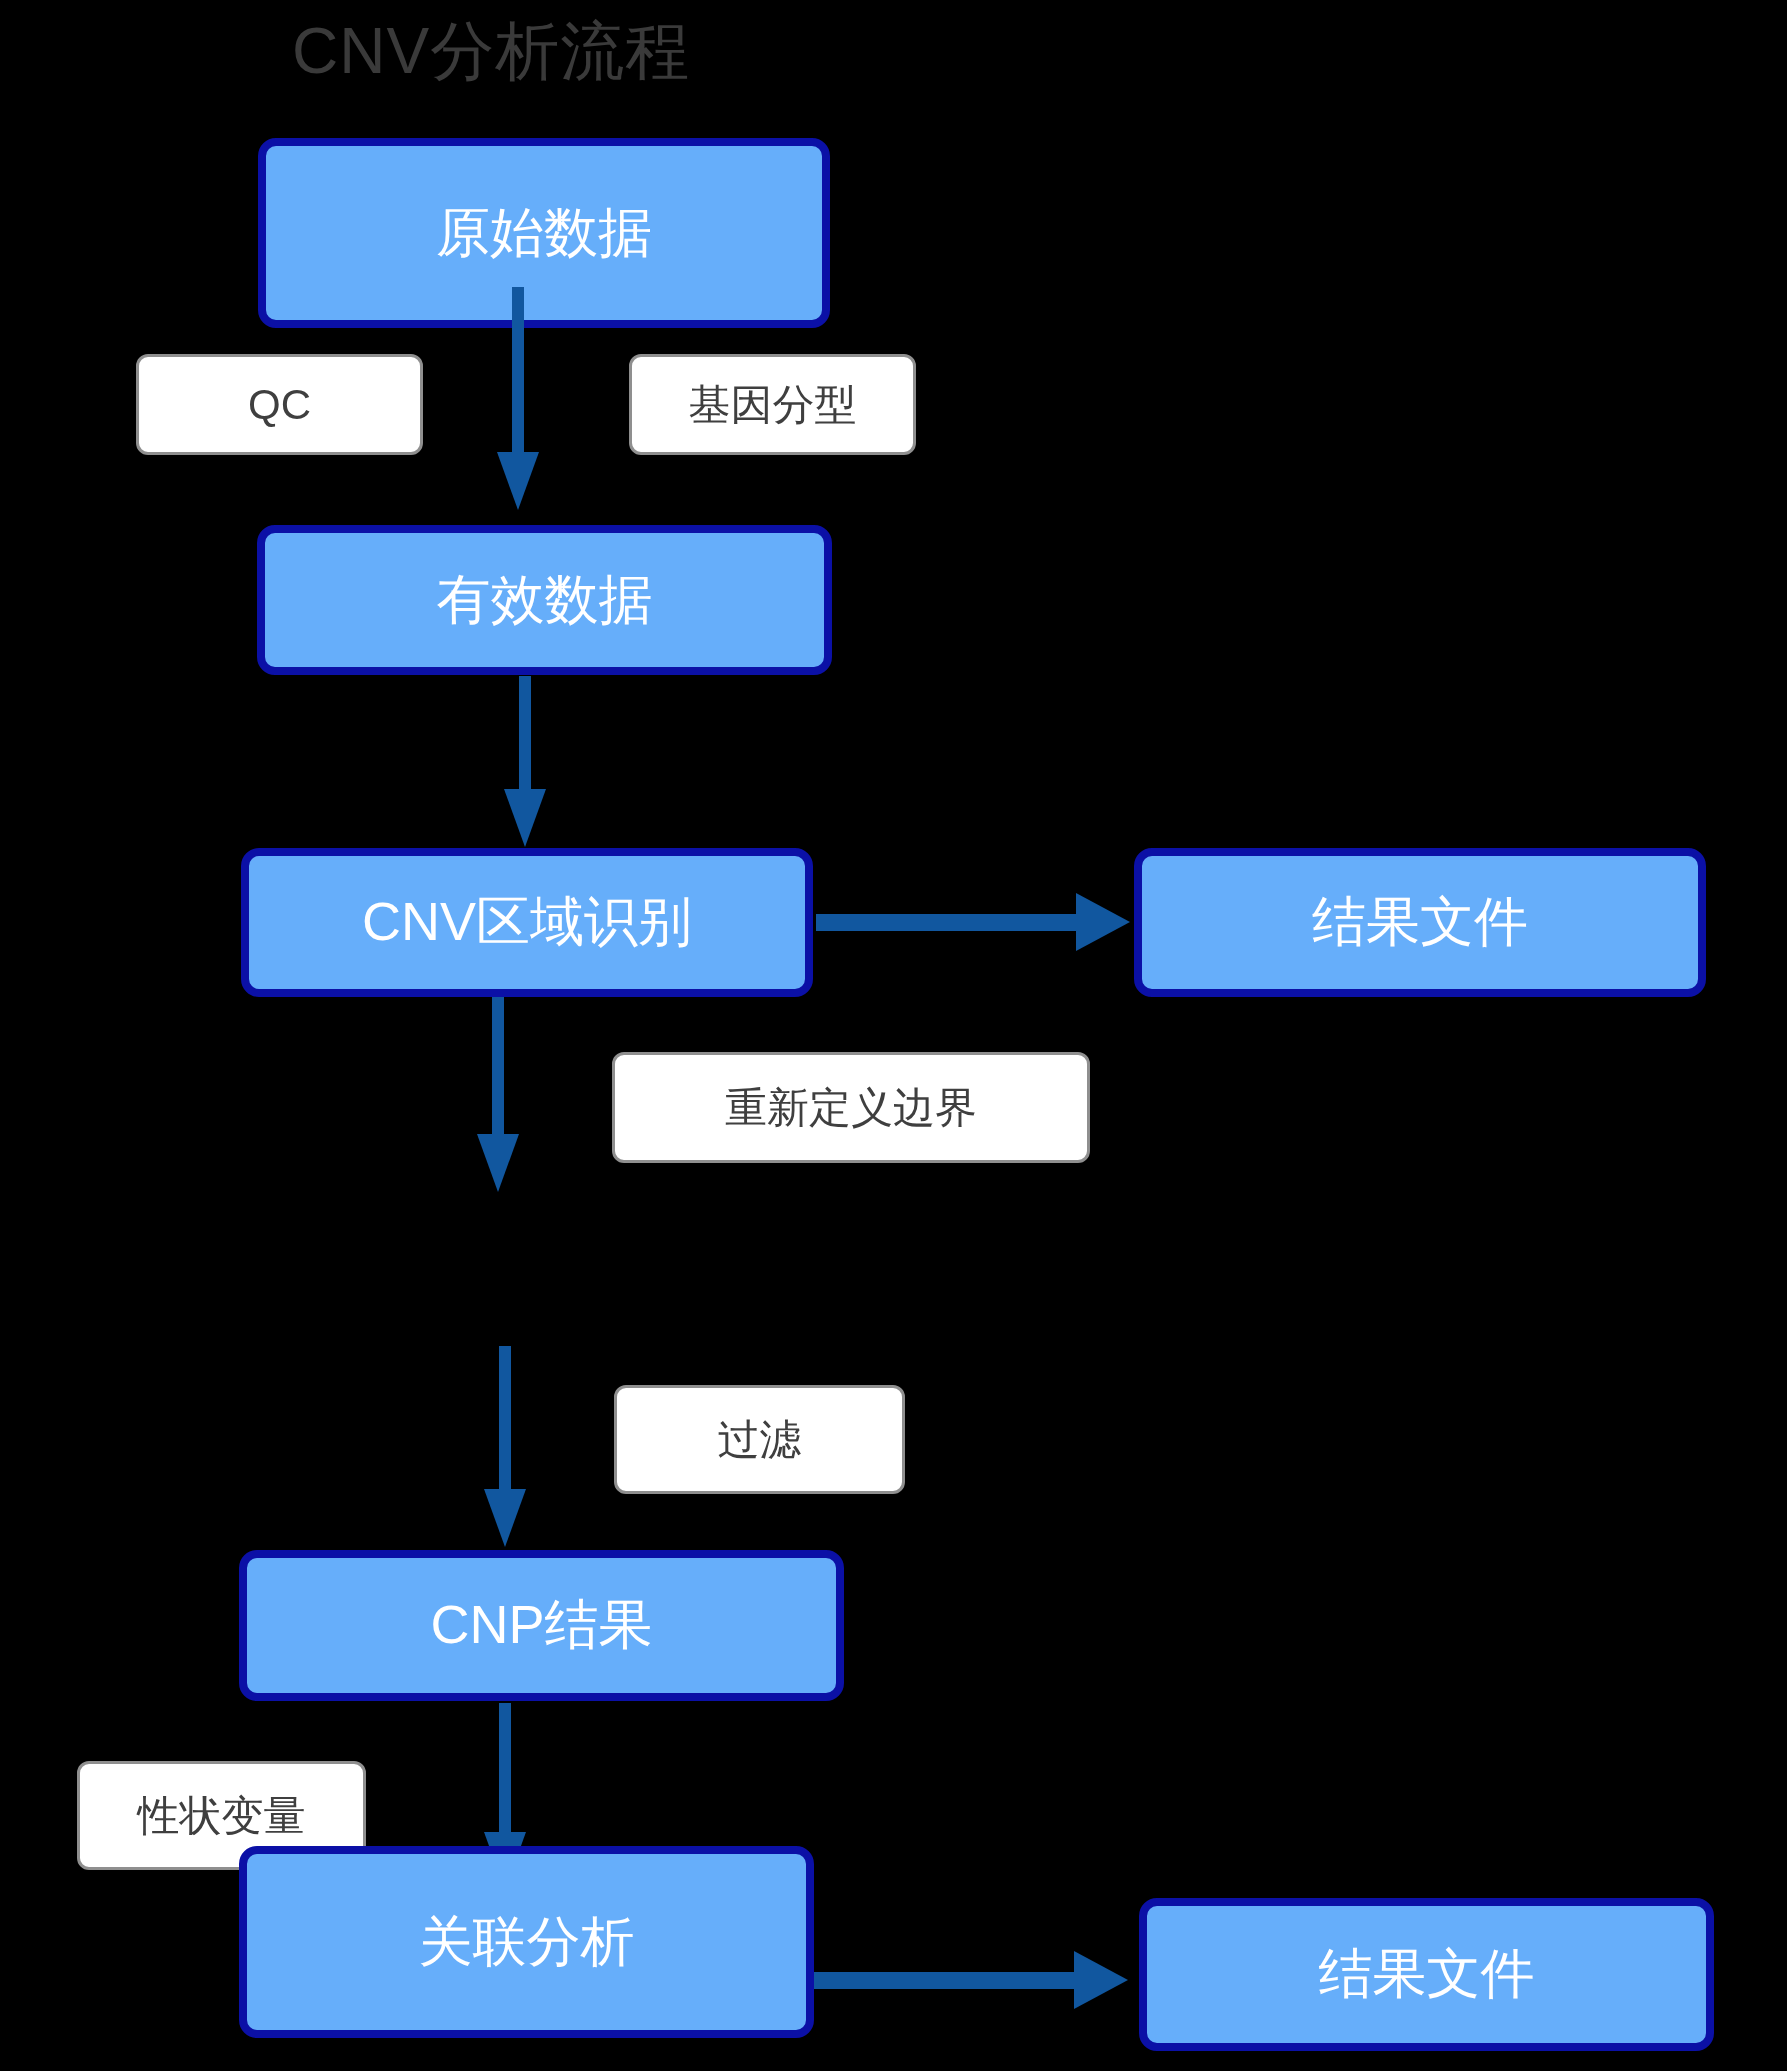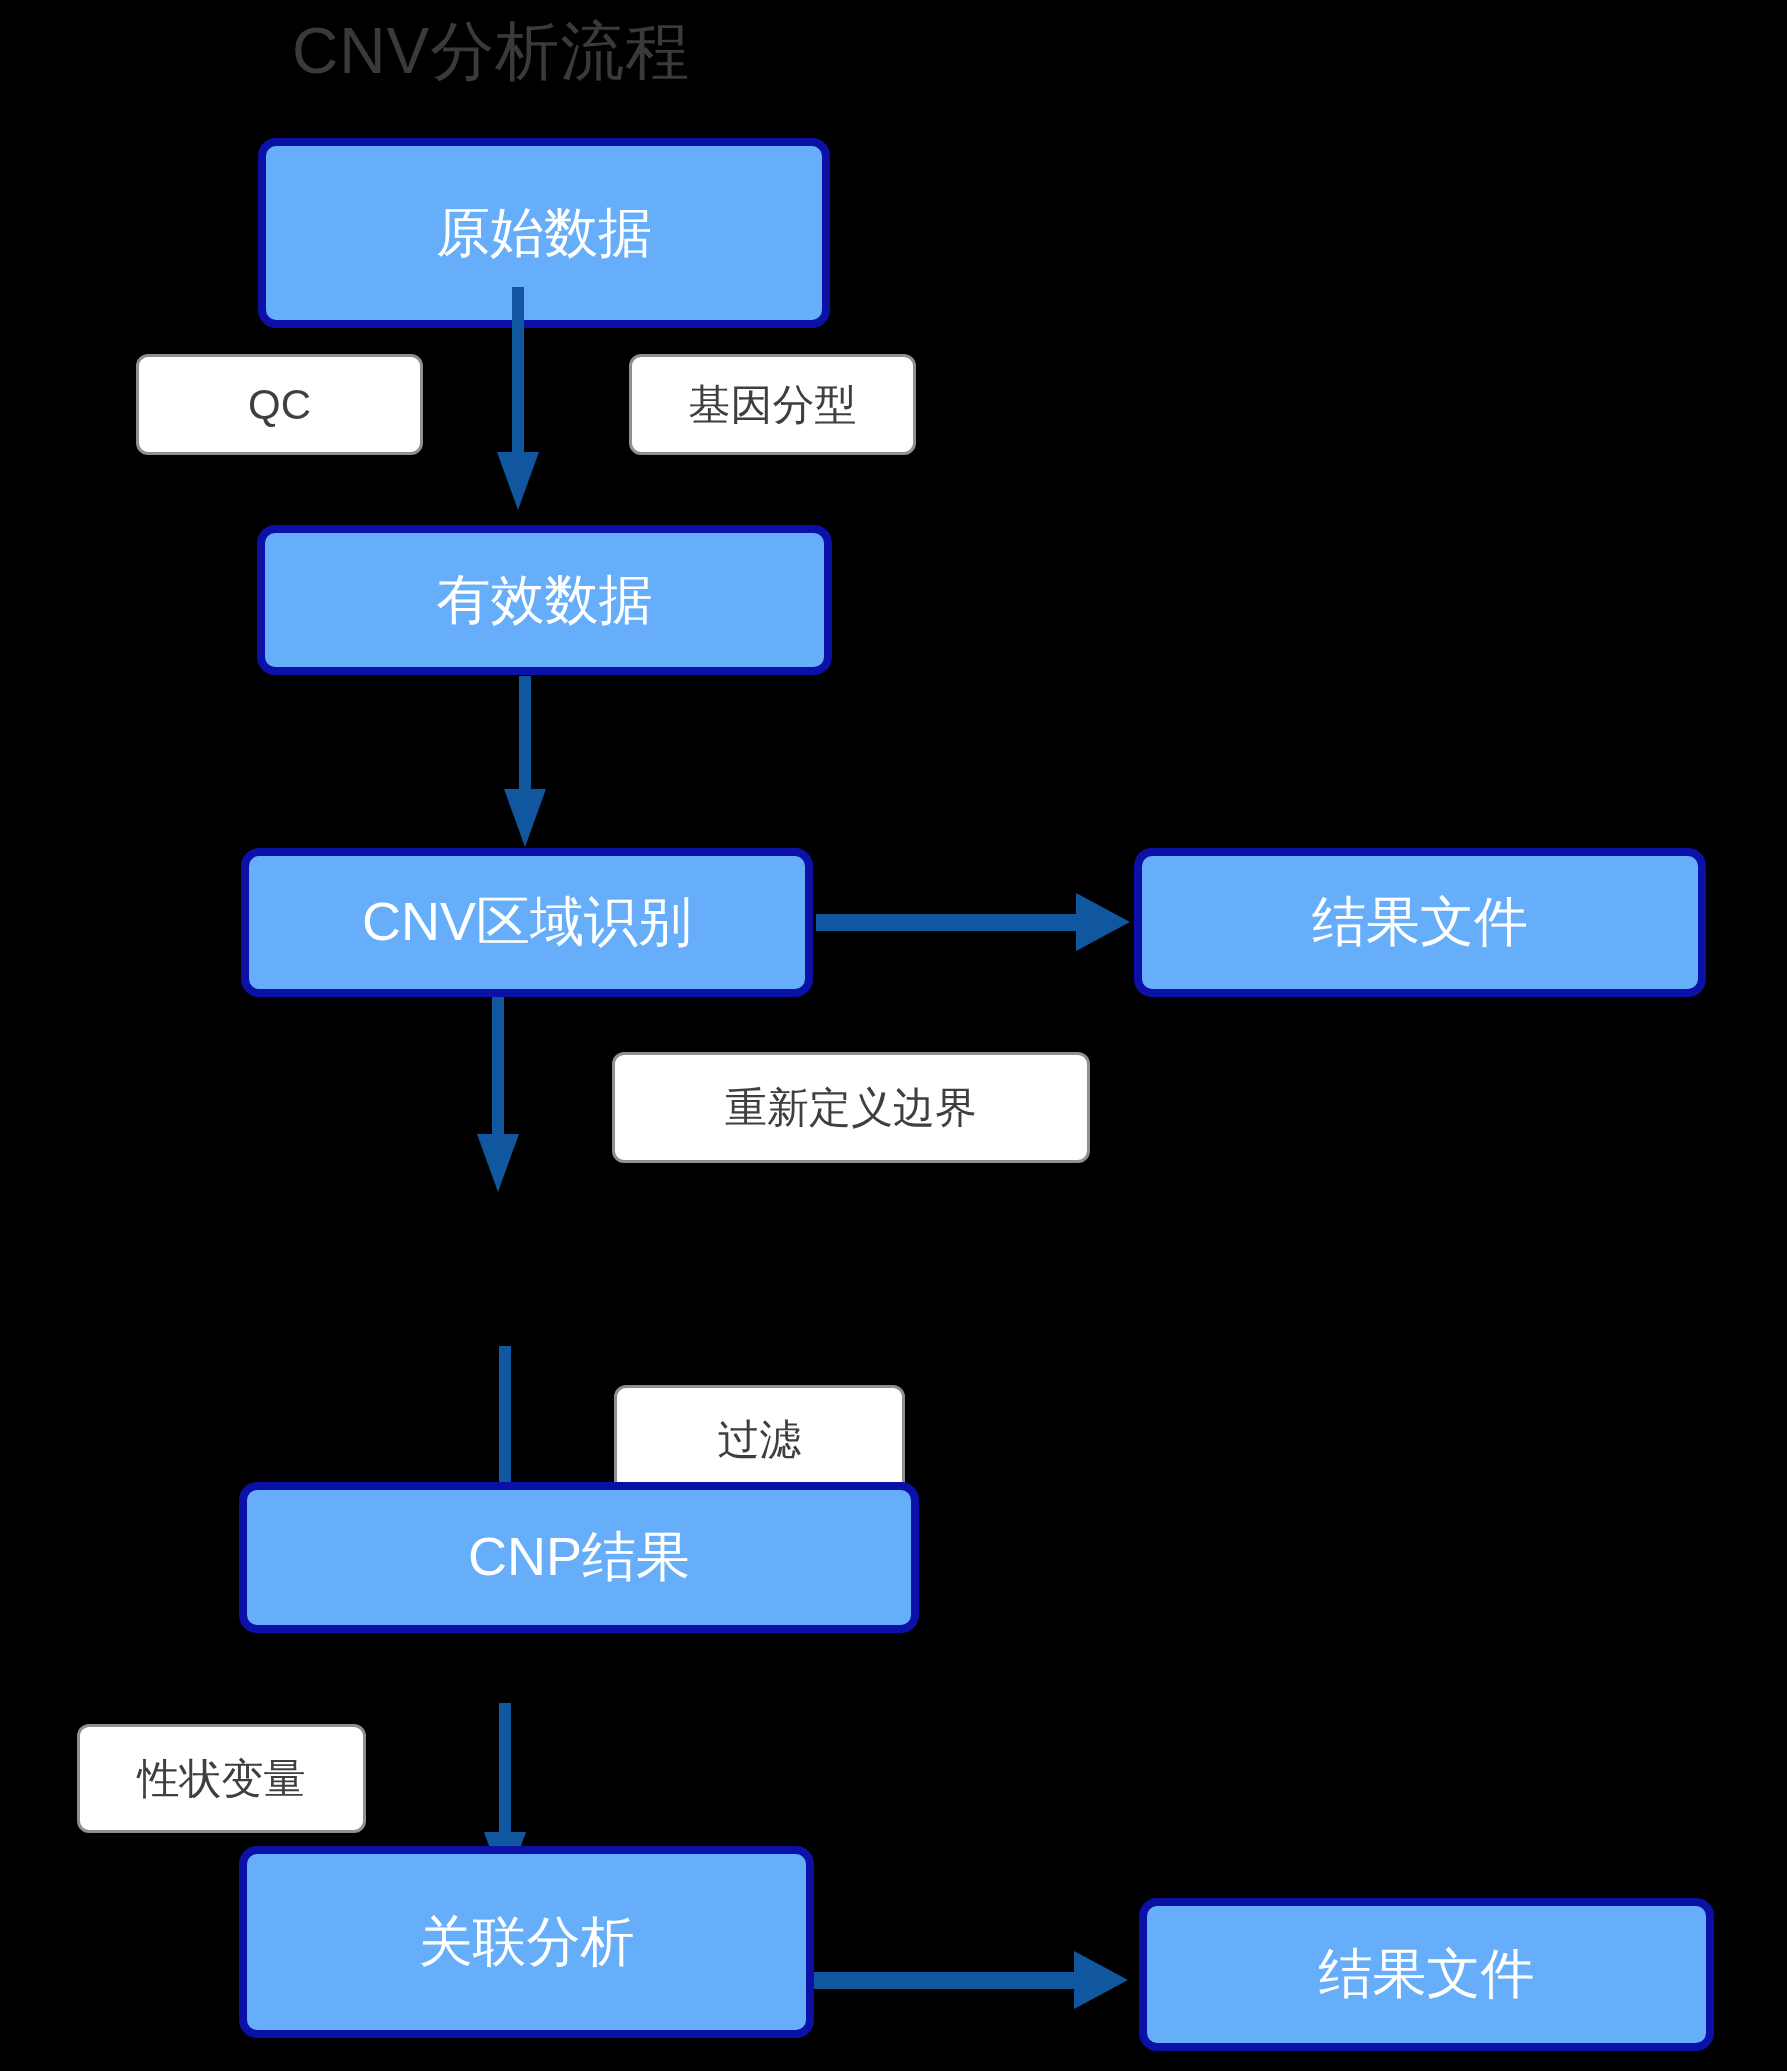--- a/index.html
+++ b/index.html
@@ -104,28 +104,28 @@
   <div class="plabel" style="left:612px;top:1052px;width:478px;height:111px">重新定义边界</div>
 
 
   <div class="varrow" style="left:484px;top:1346px;height:201px">
     <div class="shaft"></div>
     <div class="head"></div>
   </div>
 
   <div class="plabel" style="left:614px;top:1385px;width:291px;height:109px">过滤</div>
 
-  <div class="node" style="left:239px;top:1482px;width:680px;height:151px">CNP结果</div>
+  <div class="node" style="left:239px;top:1550px;width:605px;height:151px">CNP结果</div>
 
   <div class="varrow" style="left:484px;top:1703px;height:187px">
     <div class="shaft"></div>
     <div class="head"></div>
   </div>
 
-  <div class="plabel" style="left:77px;top:1724px;width:289px;height:109px">性状变量</div>
+  <div class="plabel" style="left:77px;top:1761px;width:289px;height:109px">性状变量</div>
 
   <div class="node" style="left:239px;top:1846px;width:575px;height:192px">关联分析</div>
 
   <div class="harrow" style="left:814px;top:1951px;width:314px">
     <div class="shaft"></div>
     <div class="head"></div>
   </div>
 
   <div class="node" style="left:1139px;top:1898px;width:575px;height:153px">结果文件</div>
 

